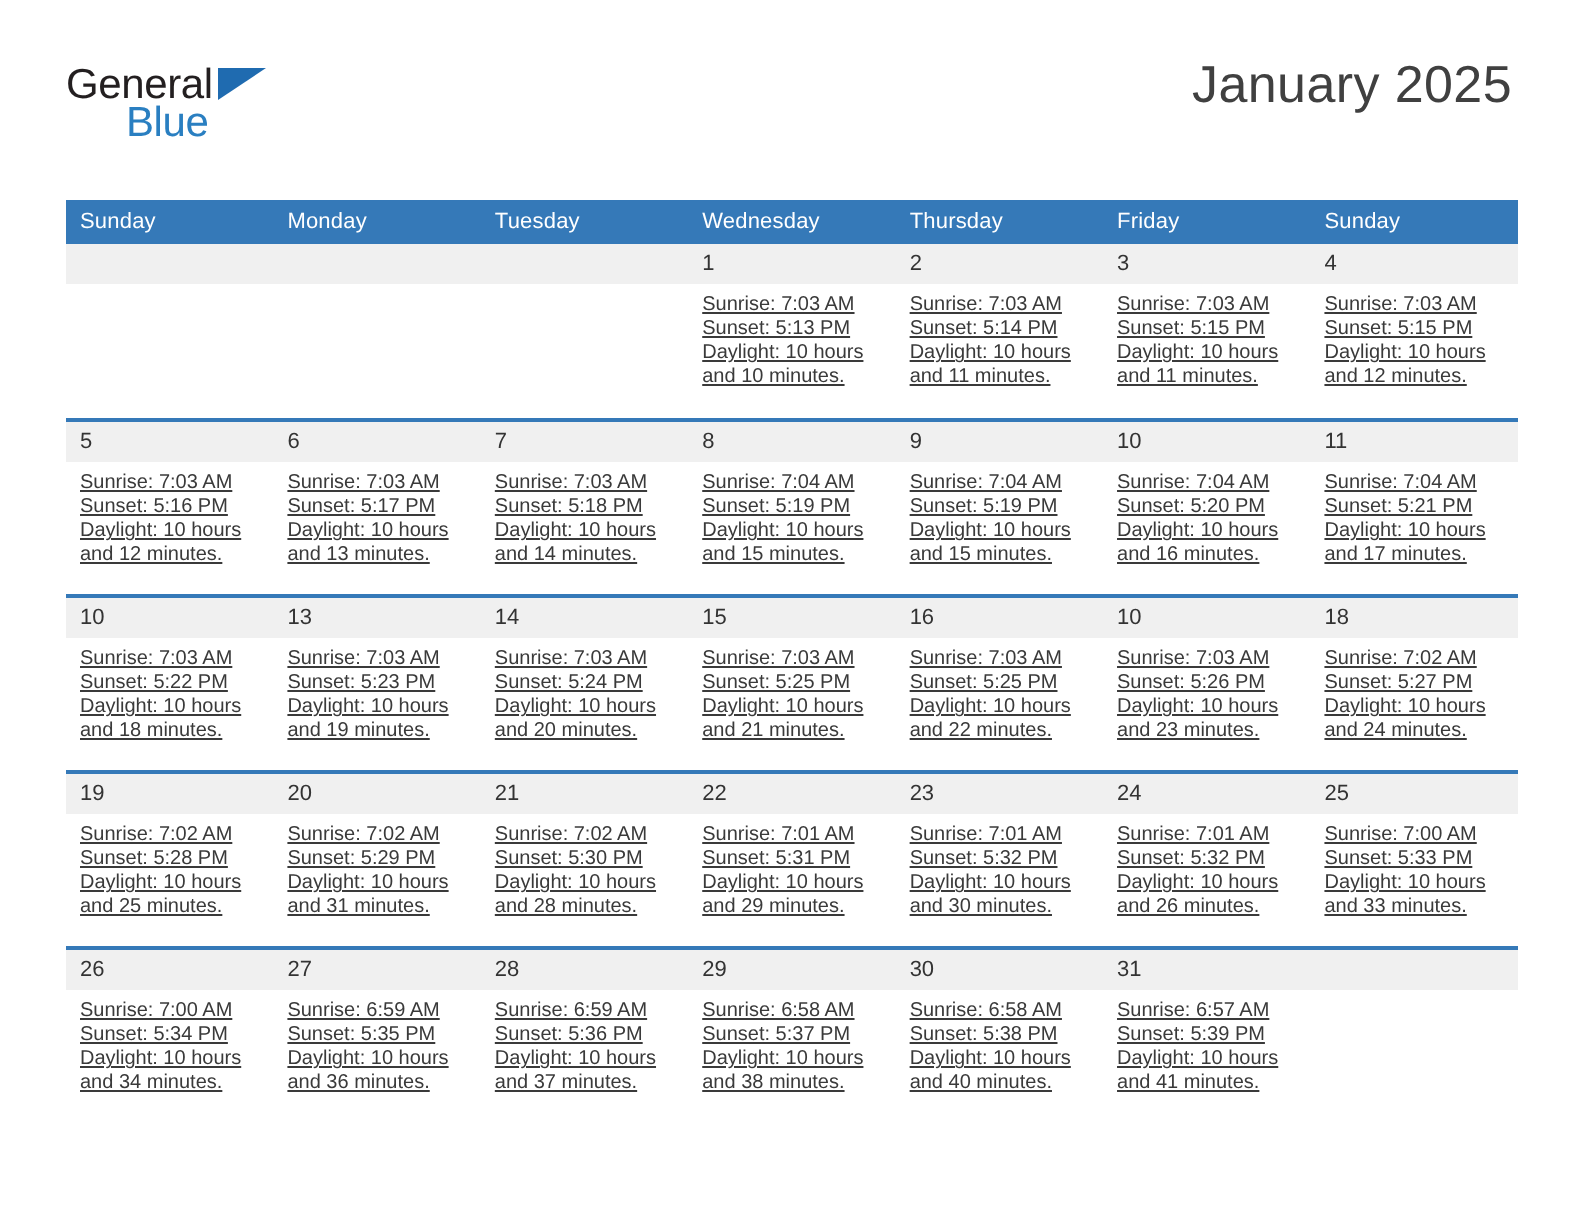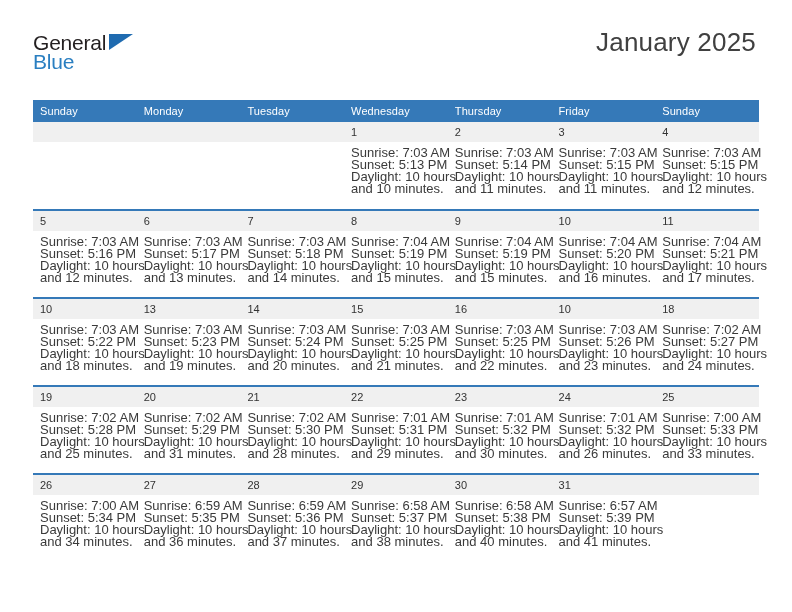--- a/index.html
+++ b/index.html
@@ -37,20 +37,21 @@
     color: #231f20;
     letter-spacing: -0.2px;
     display: block;
     font-family: "Liberation Sans", sans-serif;
   }
   .logo-blue {
     font-size: 21px;
     color: #2a7fc1;
     display: block;
     margin-top: -2px;
+    margin-left: 30px;
     letter-spacing: -0.2px;
   }
   .logo-triangle {
     position: absolute;
     left: 76px;
     top: 8px;
     width: 0;
     height: 0;
     border-top: 16px solid #1f6bb0;
     border-right: 24px solid transparent;
@@ -103,23 +104,24 @@
     background: #f0f0f0;
     font-size: 11px;
     color: #333333;
     padding: 4px 0 4px 7px;
     height: 20px;
     line-height: 12px;
   }
   td.empty .daynum { color: transparent; }
   .cell-body {
     padding: 5px 6px 0 7px;
-    font-size: 13px;
+    font-size: 10px;
     color: #3a3a3a;
     line-height: 12.1px;
+    text-decoration: underline;
   }
   .cell-body div { white-space: nowrap; }
   td.empty .cell-body { visibility: hidden; }
 </style>
 </head>
 <body>
 
 <div class="page">
 
   <div class="header">

